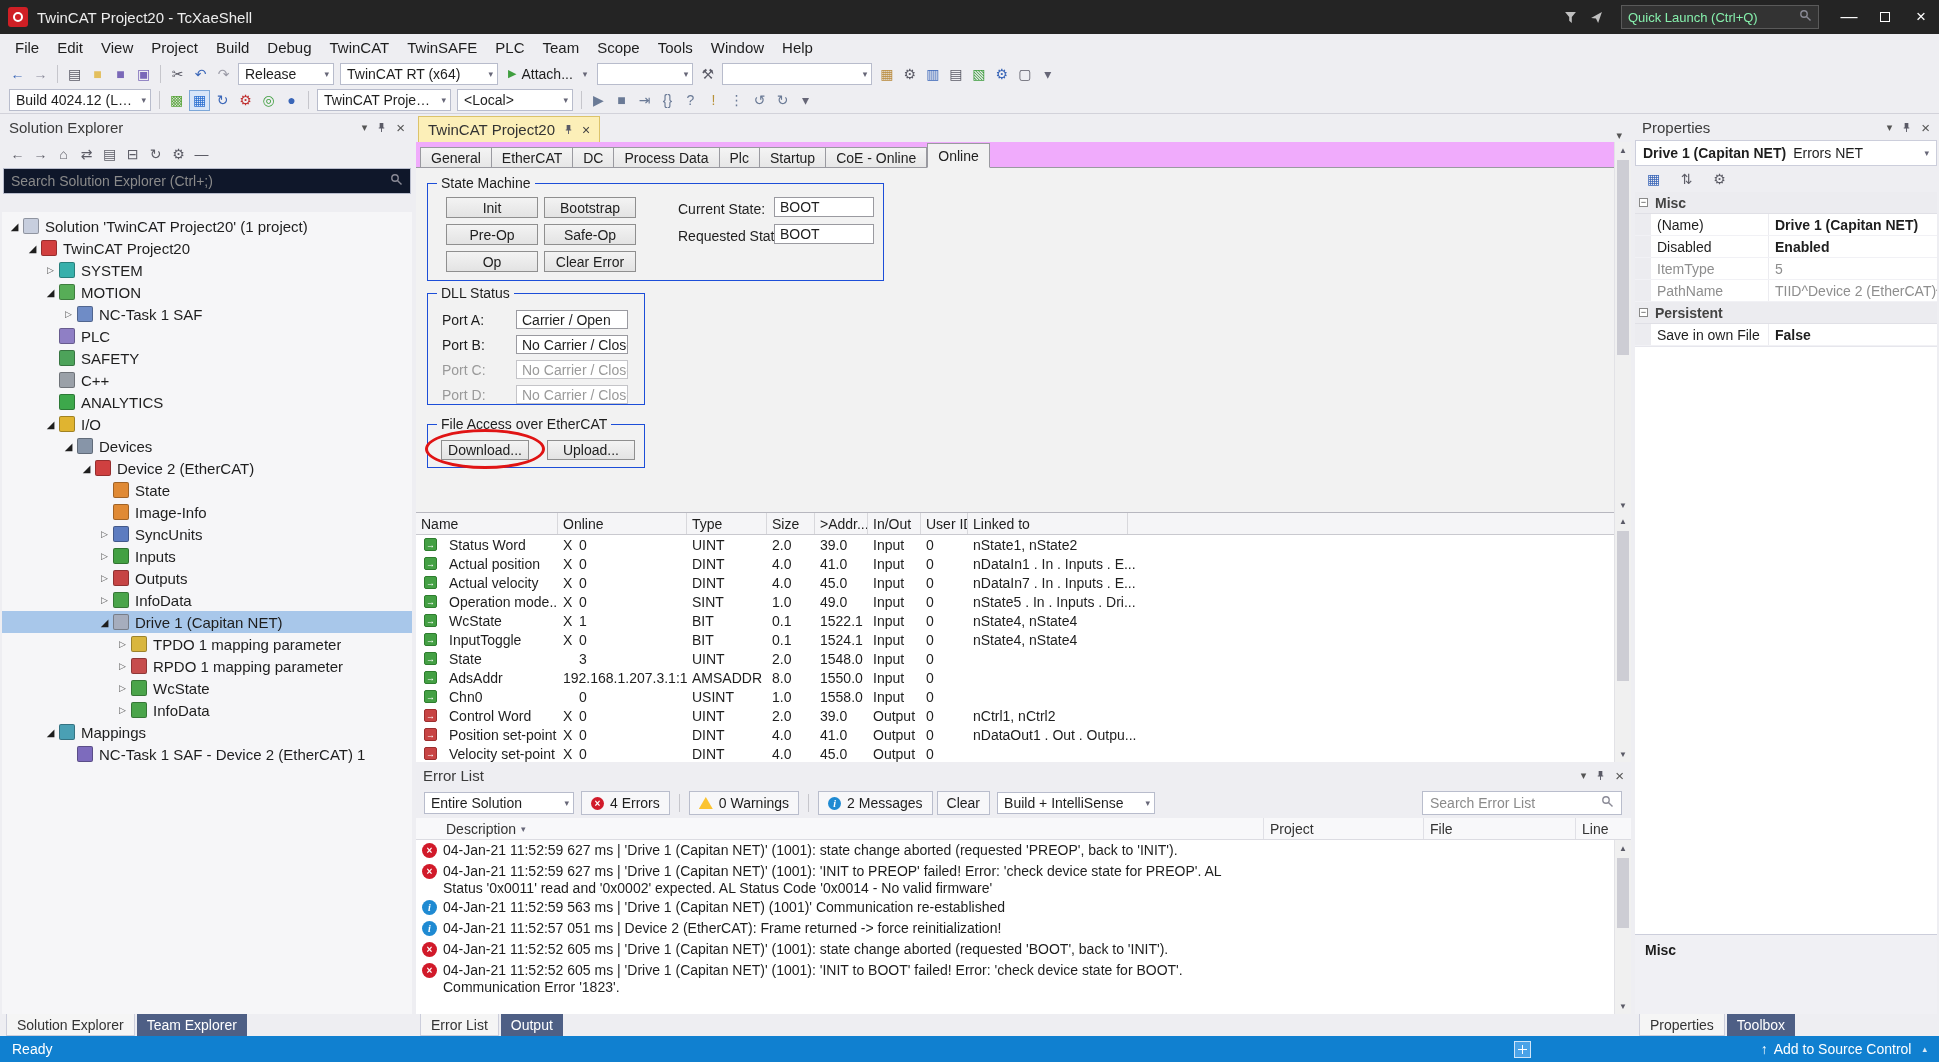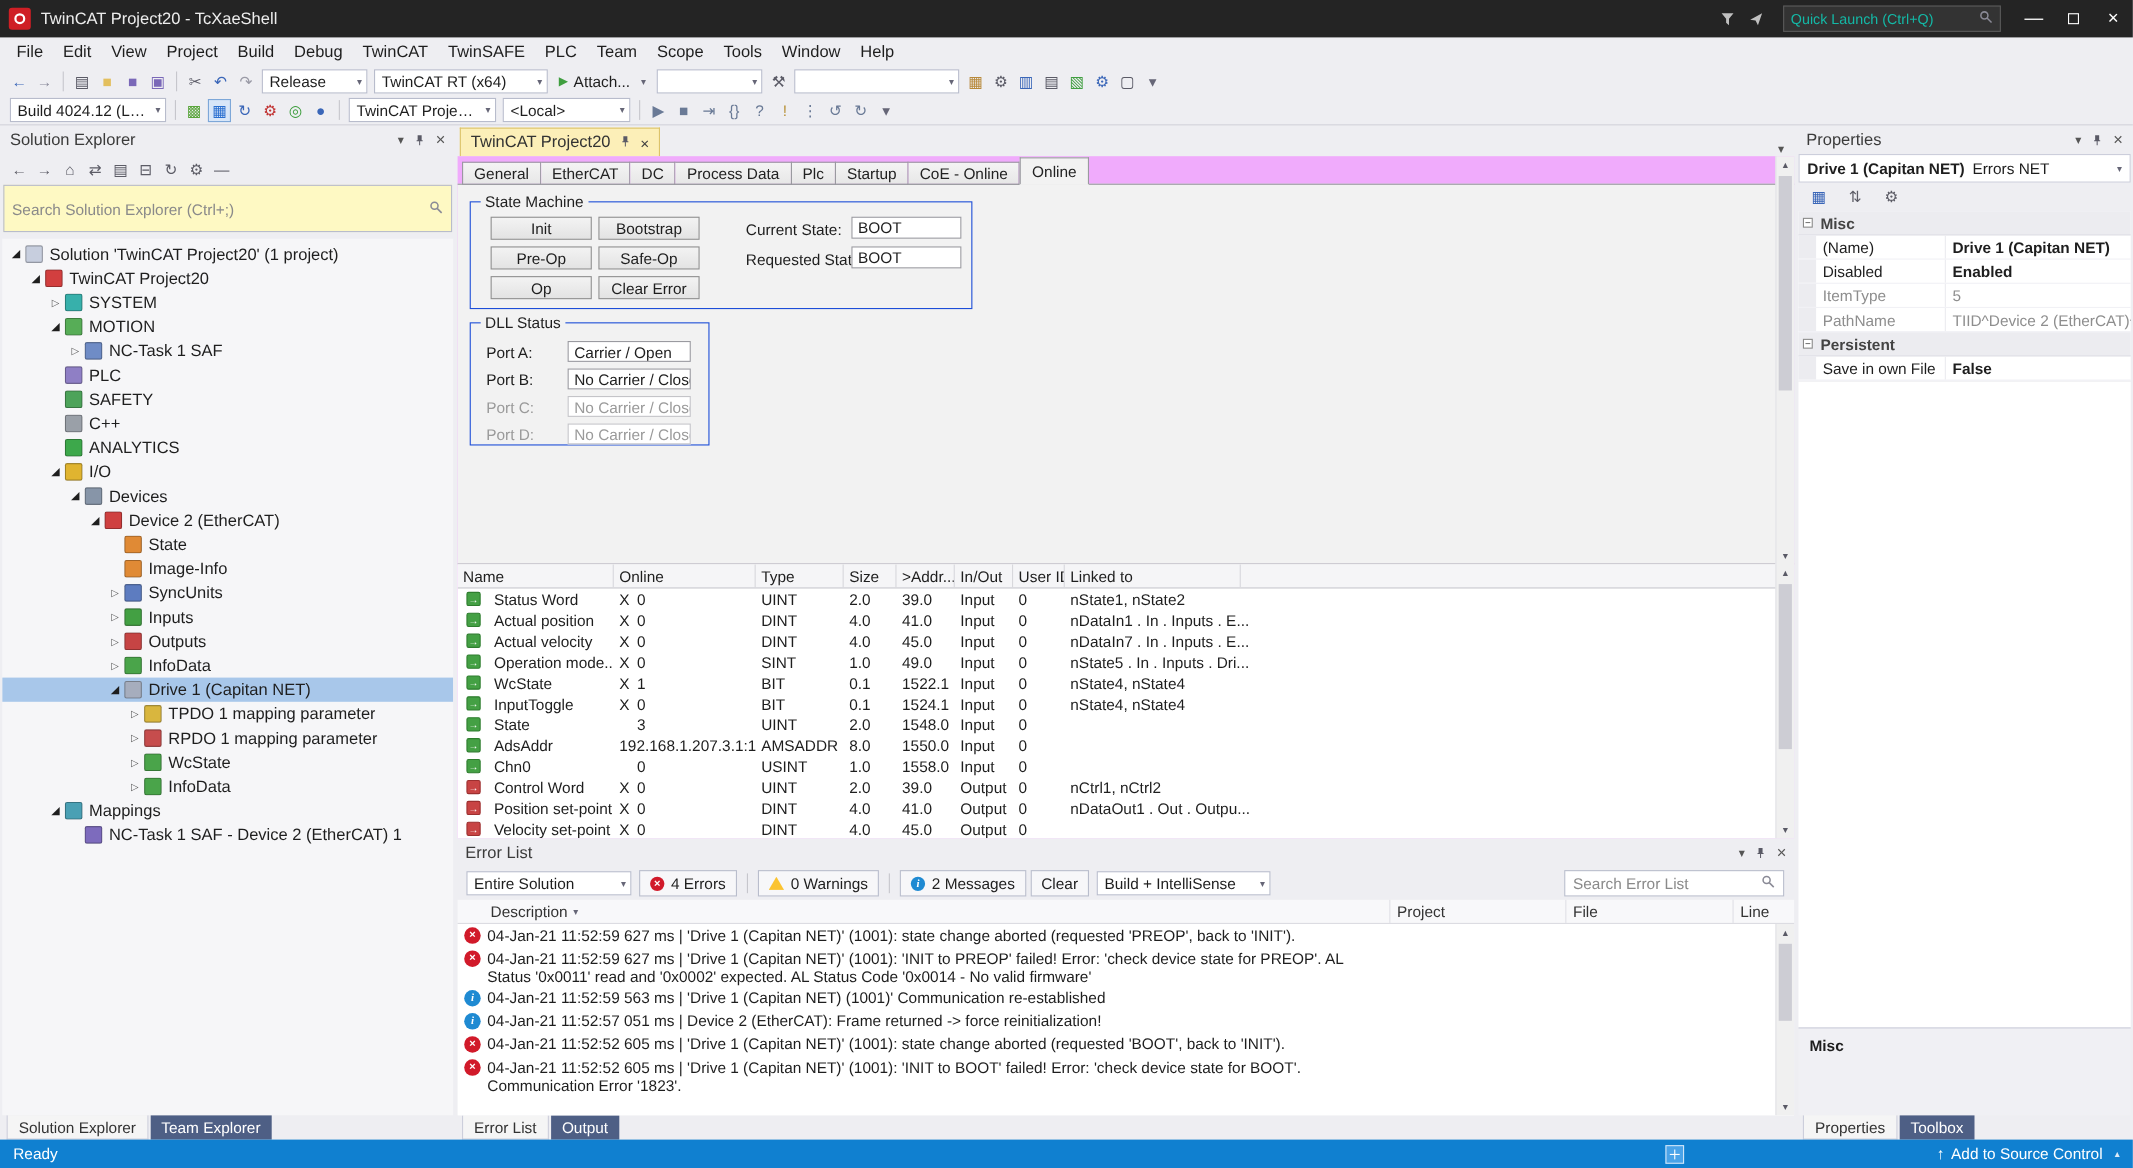--- a/index.html
+++ b/index.html
@@ -7,21 +7,21 @@
 body{font-family:"Liberation Sans",sans-serif;font-size:14px;color:#1e1e1e;background:#eeeef2}
 .window{width:100%;height:100%;display:flex;flex-direction:column}
 
 
 .titlebar{height:34px;background:#242424;display:flex;align-items:center;color:#ededed;padding-left:8px;flex:0 0 auto}
 .app-icon{width:20px;height:20px;background:#cf1f25;border-radius:3px;margin-right:9px;position:relative;flex:0 0 auto}
 .app-icon::after{content:"";position:absolute;inset:5px;border:2px solid #fff;border-radius:50%}
 .title-text{font-size:15px;white-space:nowrap}
 .title-sp{flex:1}
 .t-tool{width:26px;height:26px;display:flex;align-items:center;justify-content:center}
-.quick-launch{width:198px;height:24px;border:1px solid #5a5a5a;background:#333;display:flex;align-items:center;justify-content:space-between;padding:0 6px;margin:0 12px;color:#14b8a6;font-size:13px}
+.quick-launch{width:198px;height:24px;border:1px solid #5a5a5a;background:#333;display:flex;align-items:center;justify-content:space-between;padding:0 6px;margin:0 12px;color:#86efac;font-size:13px}
 .win-btn{width:36px;height:34px;display:flex;align-items:center;justify-content:center;color:#fff;font-size:17px}
 .max-glyph{width:10px;height:10px;border:1px solid #fff;display:inline-block}
 
 
 .menubar{height:26px;display:flex;align-items:center;padding-left:6px;font-size:15px;flex:0 0 auto}
 .menu-item{padding:0 9px;height:100%;display:flex;align-items:center;white-space:nowrap}
 .toolbar{height:27px;display:flex;align-items:center;padding-left:6px;flex:0 0 auto}
 #toolbar2{border-bottom:1px solid #d2d2da}
 .tb-icon{width:21px;height:21px;display:inline-flex;align-items:center;justify-content:center;font-size:14px;margin:0 1px;flex:0 0 auto}
 .tb-icon.sel{background:#d8e6f8;border:1px solid #7da7d8}
@@ -36,21 +36,21 @@
 .main{flex:1;display:flex;gap:4px;padding:0 2px;min-height:0}
 .panel-header{height:26px;display:flex;align-items:center;padding:0 7px;font-size:15px;color:#3b3b3b;flex:0 0 auto}
 .ph-title{flex:1;white-space:nowrap;overflow:hidden}
 .ph-icons{display:flex;align-items:center;gap:9px;color:#555}
 .ph-ic{display:inline-flex;align-items:center;justify-content:center;font-size:11px;color:#555}
 .ph-close{font-size:15px}
 
 
 .left-panel{width:410px;display:flex;flex-direction:column;min-height:0;flex:0 0 auto}
 .sx-toolbar{height:28px;display:flex;align-items:center;padding:0 4px;flex:0 0 auto}
-.sx-search{height:43px;margin:0 1px 6px 1px;display:flex;align-items:center;justify-content:space-between;background:#fef9c3;border:1px solid #b8bccc;padding:0 7px;color:#8a8a8a;font-size:14px;flex:0 0 auto}
+.sx-search{height:26px;margin:0 1px 18px 1px;display:flex;align-items:center;justify-content:space-between;background:#0f172a;border:1px solid #b8bccc;padding:0 7px;color:#8a8a8a;font-size:14px;flex:0 0 auto}
 .tree{flex:1;background:#f6f6f8;overflow:hidden;padding-top:3px}
 .tree-row{height:22px;display:flex;align-items:center;font-size:15px;white-space:nowrap}
 .tree-row.selected{background:#a8c7ea}
 .tree-arrow{width:17px;text-align:center;font-size:9px;color:#555;flex:0 0 auto}
 .tree-arrow.exp{font-size:10px;color:#1e1e1e}
 .ti{width:16px;height:16px;flex:0 0 auto;margin-right:6px;border-radius:2px;border:1px solid rgba(0,0,0,.28)}
 .tree-label{overflow:hidden;text-overflow:ellipsis}
 .ti-solution{background:#c7cede}.ti-twincat-project{background:#d23f3f}.ti-system{background:#37b0ab}
 .ti-motion{background:#57ad57}.ti-nc-task{background:#6f8cc6}.ti-plc{background:#8f7fc5}
 .ti-safety{background:#4da35a}.ti-cpp{background:#9aa0a8}.ti-analytics{background:#3da84b}
@@ -506,20 +506,26 @@
                   <span class="dll-label">Port C:</span>
                   <div class="field dll-field">No Carrier / Closed</div>
                 </div>
                 <div class="dll-row disabled">
                   <span class="dll-label">Port D:</span>
                   <div class="field dll-field">No Carrier / Closed</div>
                 </div>
               </div>
           </div>
 
+          <div class="groupbox g-file">
+            <span class="group-label">File Access over EtherCAT</span>
+            <div class="btn fa-b1">Download...</div>
+            <div class="btn fa-b2">Upload...</div>
+            <div class="red-ellipse"></div>
+          </div>
         </div>
 
         <div class="grid-area">
           <div class="vg-head" id="vg-head">
               <span class="vg-hcell" style="width: 142px;">Name</span>
               <span class="vg-hcell" style="width: 129px;">Online</span>
               <span class="vg-hcell" style="width: 80px;">Type</span>
               <span class="vg-hcell" style="width: 48px;">Size</span>
               <span class="vg-hcell" style="width: 53px;">&gt;Addr...</span>
               <span class="vg-hcell" style="width: 53px;">In/Out</span>

